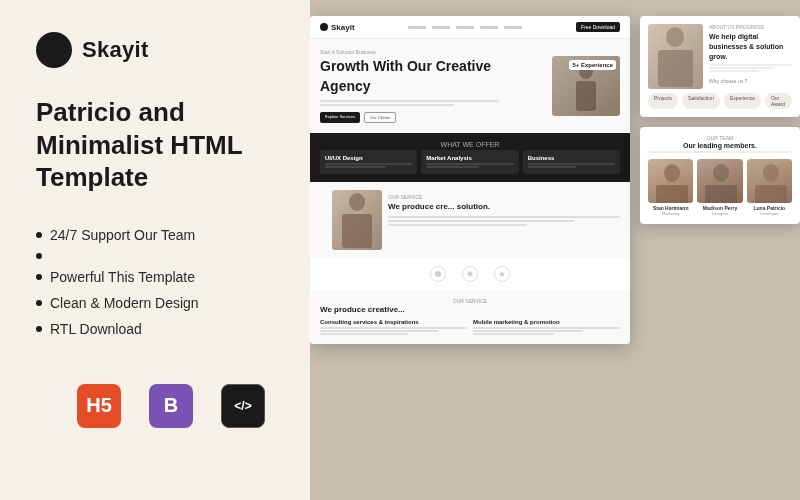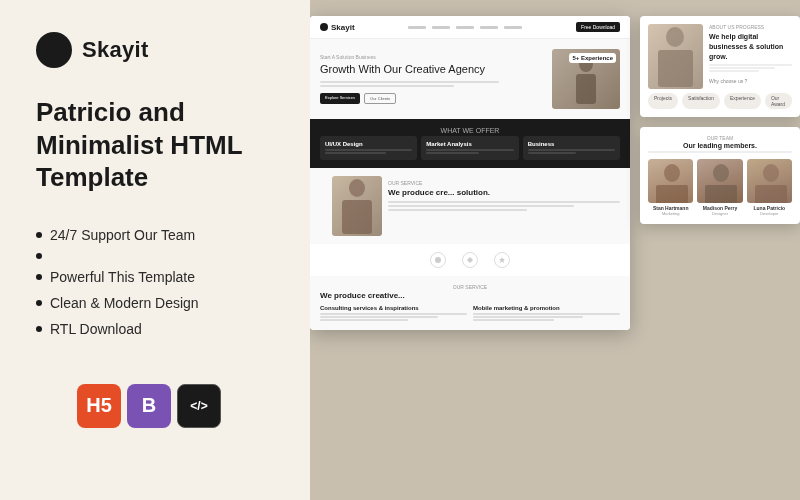--- a/index.html
+++ b/index.html
@@ -70,21 +70,21 @@
     .bullet {
       width: 6px;
       height: 6px;
       background: #1a1a1a;
       border-radius: 50%;
       flex-shrink: 0;
     }
 
     .badge-row {
       display: flex;
-      gap: 6px;
+      gap: 28px;
       margin-top: 18px;
       padding-left: 41px;
     }
 
     .badge {
       width: 44px;
       height: 44px;
       border-radius: 8px;
       display: flex;
       align-items: center;
@@ -174,22 +174,22 @@
       align-items: center;
       gap: 8px;
       min-height: 70px;
     }
 
     .fake-hero-text {
       flex: 1;
     }
 
     .fake-hero-title {
-      font-size: 11px;
-      font-weight: 400;
+      font-size: 14px;
+      font-weight: 700;
       color: #1a1a1a;
       line-height: 1.4;
       margin-bottom: 4px;
     }
 
     .fake-hero-sub {
       width: 80%;
       height: 2px;
       background: #ddd;
       margin-bottom: 2px;

